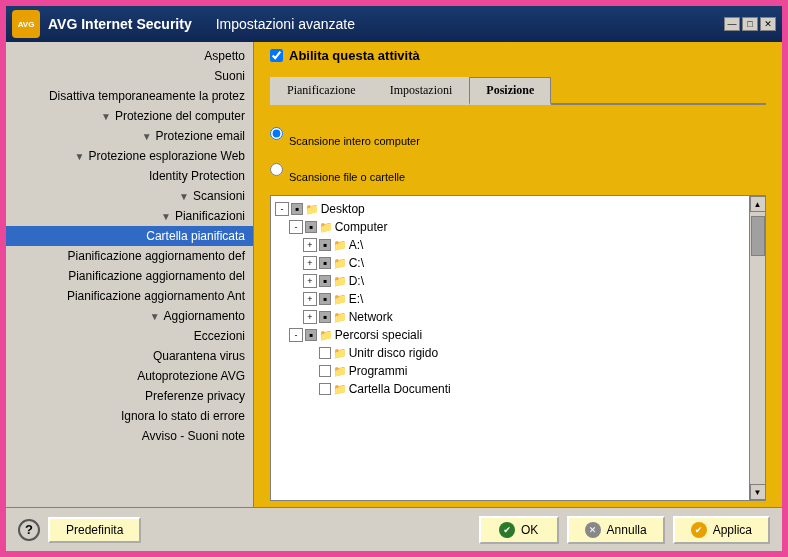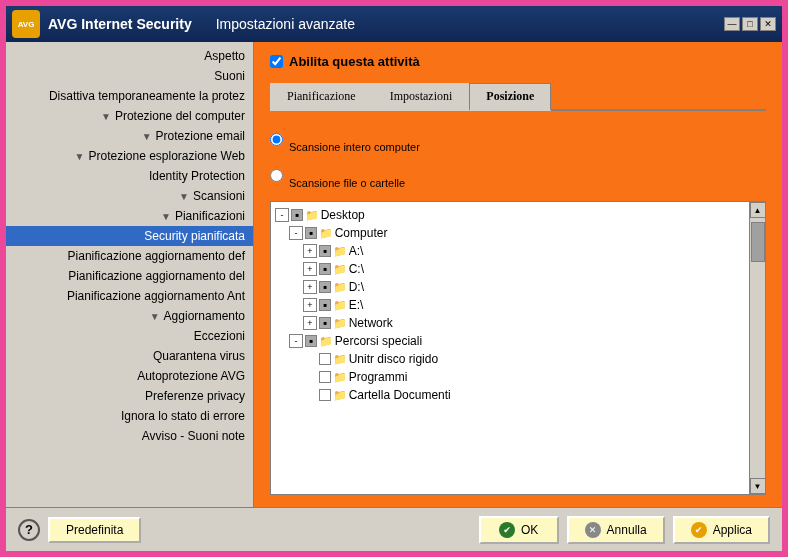--- a/index.html
+++ b/index.html
@@ -113,22 +113,22 @@
       color: white;
     }
     .sidebar-item.indent1 { padding-left: 24px; }
     .expand-icon {
       font-size: 10px;
       color: #555;
       flex-shrink: 0;
     }
     .main-content {
       flex: 1;
-      padding: 12px 16px;
-      background: #f97316;
+      padding: 6px 16px;
+      background: #eab308;
       overflow: hidden;
       display: flex;
       flex-direction: column;
     }
     .enable-checkbox-row {
       display: flex;
       align-items: center;
       gap: 6px;
       margin-bottom: 12px;
     }
@@ -362,21 +362,21 @@
         </div>
         <div class="sidebar-item">
           <span class="expand-icon">▼</span>
           <span>Scansioni</span>
         </div>
         <div class="sidebar-item">
           <span class="expand-icon">▼</span>
           <span>Pianificazioni</span>
         </div>
         <div class="sidebar-item indent1 active">
-          <span>Security pianificata</span>
+          <span>Cartella pianificata</span>
         </div>
         <div class="sidebar-item indent1">
           <span>Pianificazione aggiornamento def</span>
         </div>
         <div class="sidebar-item indent1">
           <span>Pianificazione aggiornamento del</span>
         </div>
         <div class="sidebar-item indent1">
           <span>Pianificazione aggiornamento Ant</span>
         </div>

